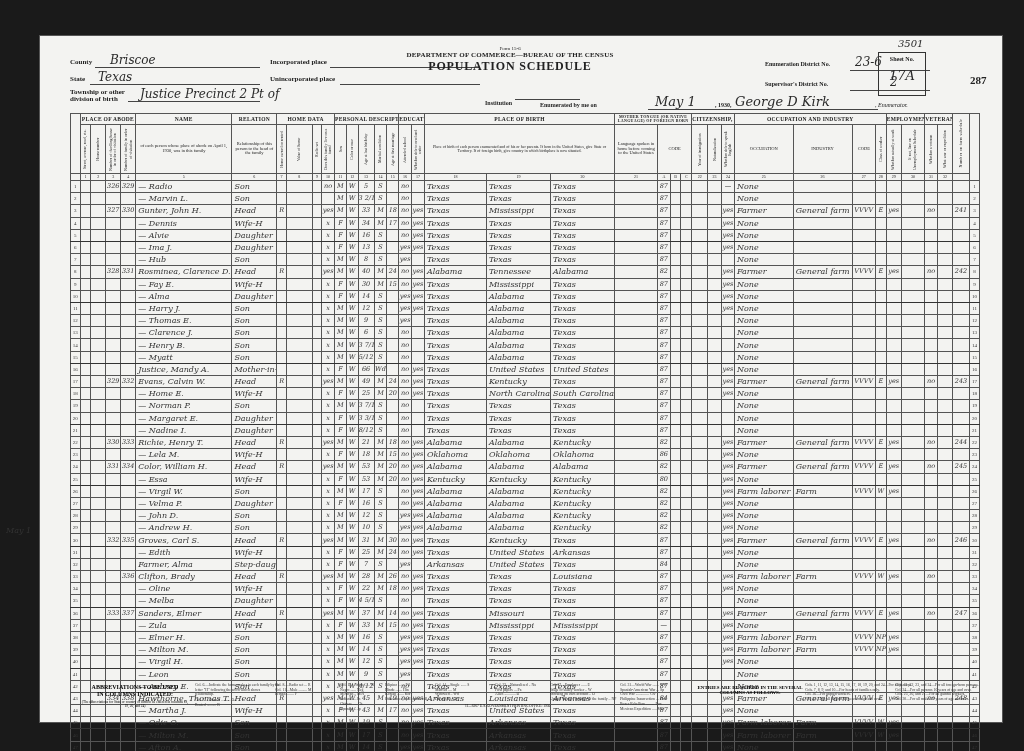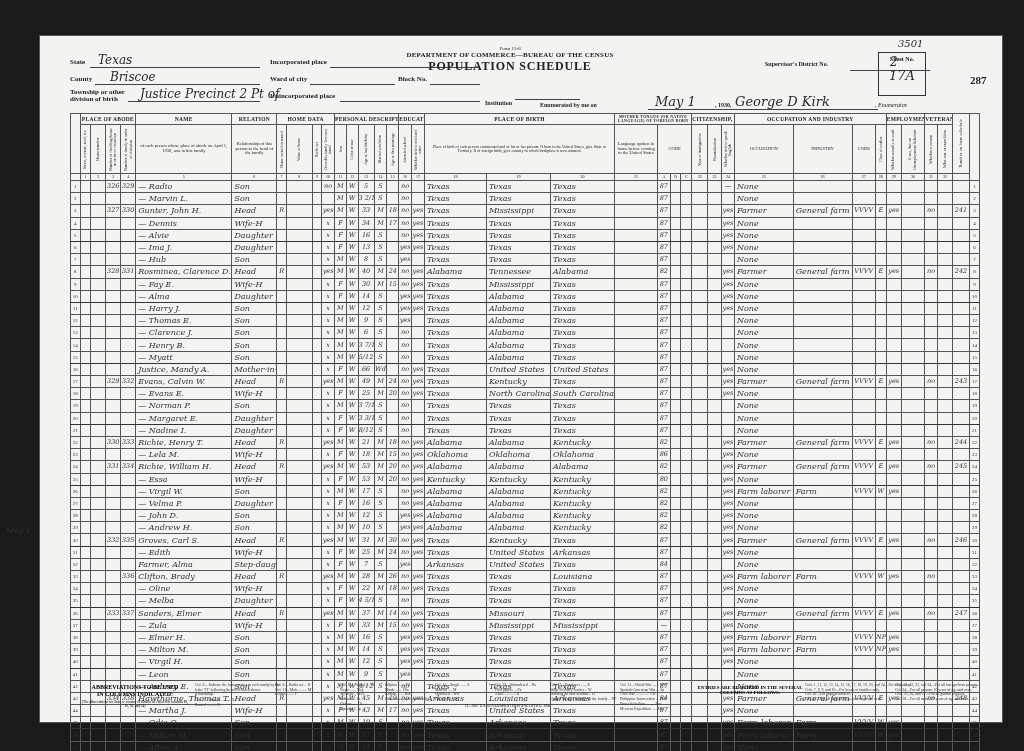--- a/index.html
+++ b/index.html
@@ -68,65 +68,64 @@
 </head>
 <body>
 
 <div class="sheet">
 
   <div class="stamp-num hand">3501</div>
   <div class="side-num print">287</div>
 
   <div class="hdr-left print">
     <div class="hdr-row">
+      <span class="hdr-label">County</span>
+      <span class="hdr-line" style="left:25px;right:230px;"></span>
+      <span class="hdr-val hand" style="left:40px">Briscoe</span>
+    </div>
+    <div class="hdr-row">
       <span class="hdr-label">State</span>
       <span class="hdr-line" style="left:20px;right:230px;"></span>
       <span class="hdr-val hand" style="left:28px">Texas</span>
-    </div>
-    <div class="hdr-row">
-      <span class="hdr-label">County</span>
-      <span class="hdr-line" style="left:25px;right:230px;"></span>
-      <span class="hdr-val hand" style="left:40px">Briscoe</span>
     </div>
     <div class="hdr-row">
       <span class="hdr-label" style="width:55px;line-height:1;top:1px;">Township or other division of birth</span>
       <span class="hdr-line" style="left:58px;right:230px;"></span>
       <span class="hdr-val hand" style="left:70px">Justice Precinct 2 Pt of</span>
     </div>
   </div>
 
   <div class="hdr-mid print" style="left:230px;">
     <div style="position:relative;height:17px;">
       <span class="lbl" style="position:absolute;top:4px;">Incorporated place</span>
       <span style="position:absolute;left:60px;right:-10px;top:13px;border-bottom:1px solid #444;"></span>
-    </div>
-    <div style="position:relative;height:17px;">
-      <span class="lbl" style="position:absolute;top:4px;">Ward of city</span>
-      <span style="position:absolute;left:40px;width:85px;top:13px;border-bottom:1px solid #444;"></span>
-      <span class="lbl" style="position:absolute;left:128px;top:4px;">Block No.</span>
-      <span style="position:absolute;left:160px;right:-10px;top:13px;border-bottom:1px solid #444;"></span>
     </div>
     <div style="position:relative;height:17px;">
       <span class="lbl" style="position:absolute;top:4px;">Unincorporated place</span>
       <span style="position:absolute;left:70px;right:-10px;top:13px;border-bottom:1px solid #444;"></span>
     </div>
   </div>
 
   <div class="title-block print" style="left:290px;">
     <div class="form-no">Form 15-6</div>
     <div class="dept">DEPARTMENT OF COMMERCE—BUREAU OF THE CENSUS</div>
     <div class="sched">POPULATION SCHEDULE</div>
   </div>
 
   <div class="print" style="position:absolute;left:445px;top:55px;width:95px;">
     <span style="font-size:6px;font-weight:bold;">Institution</span>
     <span style="position:absolute;left:30px;right:0;top:8px;border-bottom:1px solid #444;"></span>
   </div>
 
   <div class="hdr-right print">
+    <div class="ed-row">
+      <span class="ed-label">Enumeration District No.</span>
+      <span class="ed-line"></span>
+      <span class="ed-val hand">23-6</span>
+    </div>
     <div class="ed-row">
       <span class="ed-label">Supervisor's District No.</span>
       <span class="ed-line"></span>
       <span class="ed-val hand" style="left:265px">2</span>
     </div>
   </div>
 
   <div class="sheet-box print">
     <div class="lbl">Sheet No.</div>
     <div class="val hand">17A</div>
@@ -954,21 +953,21 @@
             <td class="c"></td>
             <td class="c" style="font-size: 6.5px;">243</td>
             <td class="ln right-ln">17</td>
           </tr>
           <tr>
             <td class="ln">18</td>
             <td class="c"></td>
             <td class="c"></td>
             <td class="c" style="font-size: 6.5px;"></td>
             <td class="c" style="font-size: 6.5px;"></td>
-            <td class="nm">— Evans E.</td>
+            <td class="nm">— Home E.</td>
             <td class="nm">Wife-H</td>
             <td class="c" style="font-size: 6.5px;"></td>
             <td class="c"></td>
             <td class="c"></td>
             <td class="c" style="font-size: 6.5px;">x</td>
             <td class="c" style="font-size: 6.5px;">F</td>
             <td class="c" style="font-size: 6.5px;">W</td>
             <td class="c" style="font-size: 6.5px;">25</td>
             <td class="c" style="font-size: 6.5px;">M</td>
             <td class="c" style="font-size: 6.5px;">20</td>
@@ -1194,21 +1193,21 @@
             <td class="c"></td>
             <td class="c" style="font-size: 6.5px;"></td>
             <td class="ln right-ln">23</td>
           </tr>
           <tr>
             <td class="ln">24</td>
             <td class="c"></td>
             <td class="c"></td>
             <td class="c" style="font-size: 6.5px;">331</td>
             <td class="c" style="font-size: 6.5px;">334</td>
-            <td class="nm">Richie, William H.</td>
+            <td class="nm">Color, William H.</td>
             <td class="nm">Head</td>
             <td class="c" style="font-size: 6.5px;">R</td>
             <td class="c"></td>
             <td class="c"></td>
             <td class="c" style="font-size: 6.5px;">yes</td>
             <td class="c" style="font-size: 6.5px;">M</td>
             <td class="c" style="font-size: 6.5px;">W</td>
             <td class="c" style="font-size: 6.5px;">53</td>
             <td class="c" style="font-size: 6.5px;">M</td>
             <td class="c" style="font-size: 6.5px;">20</td>

